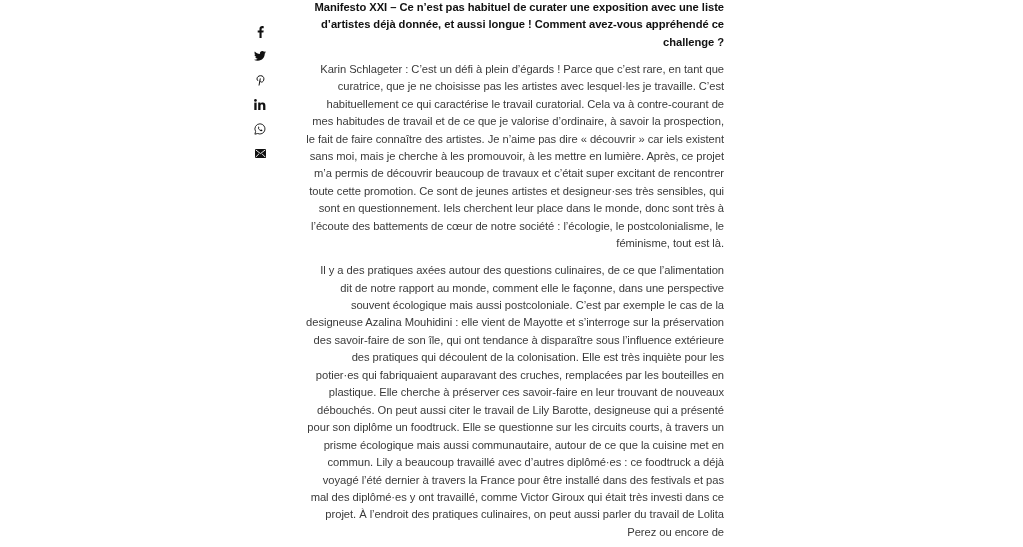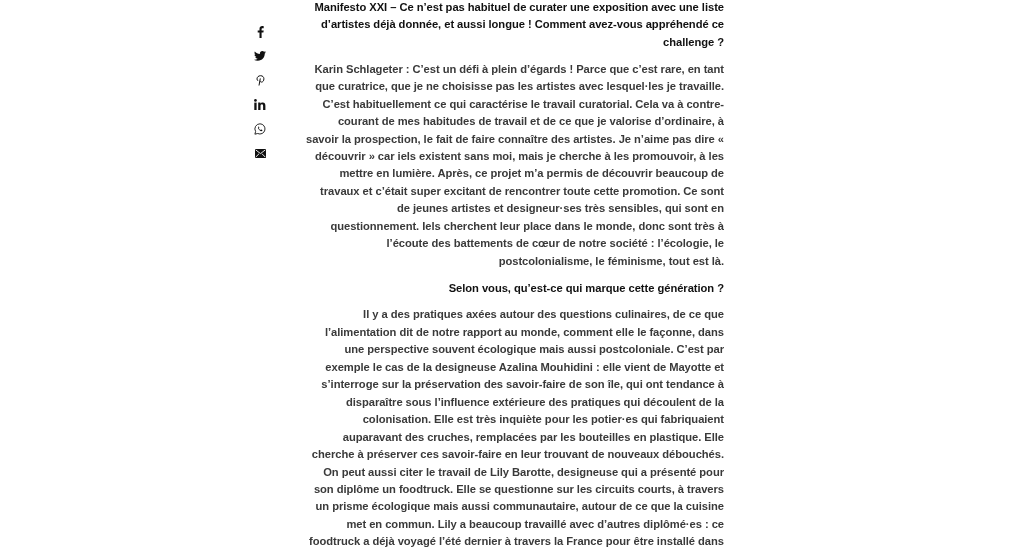--- a/index.html
+++ b/index.html
@@ -6,21 +6,21 @@
   body { width: 1023px; height: 547px; overflow: hidden; position: relative;
          font-family: "Liberation Sans", sans-serif; color: #333333; }
   .share-bar { position: absolute; left: 250px; top: 24px; width: 20px; }
   .share-btn { display: flex; align-items: center; justify-content: center;
                width: 20px; height: 16px; margin-bottom: 8.3px; cursor: pointer; color: #111111; }
   .share-btn svg { display: block; }
   .article { position: absolute; left: 306px; top: -1px; width: 418px;
              font-size: 11.2px; line-height: 17.45px; letter-spacing: -0.05px; }
   .article p { margin: 0 0 9.4px 0; text-align: right; }
   .q { font-weight: bold; color: #111111; }
-  .a { color: #3a3a3a; font-weight: bold; }
+  .a { color: #3a3a3a; }
 </style>
 </head>
 <body>
 
 <nav class="share-bar">
   <a class="share-btn" title="Facebook">
     <svg width="7" height="12" viewBox="0 0 7 12">
         <path d="M4.6 12V6.6h1.8l.3-2.1H4.6V3.2c0-.6.2-1 1-1h1.1V.3C6.5.2 5.9.1 5.2.1 3.6.1 2.5 1.1 2.5 2.900V4.5H.7v2.1h1.8V12z" fill="#111"></path>
       </svg>
   </a>
@@ -53,15 +53,14 @@
     <svg width="11" height="9" viewBox="0 0 11 9">
         <rect x="0" y="0" width="11" height="9" fill="#111"></rect>
         <path d="M0.6 0.8L5.500 4.600L10.400 0.8M0.6 8.200L4 4.800M10.400 8.200L7 4.800" fill="none" stroke="#fff" stroke-width="0.9"></path>
       </svg>
   </a>
 </nav>
 
 <article class="article">
   <p class="q">Manifesto XXI – Ce n’est pas habituel de curater une exposition avec une liste d’artistes déjà donnée, et aussi longue ! Comment avez-vous appréhendé ce challenge ?</p>
   <p class="a">Karin Schlageter : C’est un défi à plein d’égards ! Parce que c’est rare, en tant que curatrice, que je ne choisisse pas les artistes avec lesquel·les je travaille. C’est habituellement ce qui caractérise le travail curatorial. Cela va à contre-courant de mes habitudes de travail et de ce que je valorise d’ordinaire, à savoir la prospection, le fait de faire connaître des artistes. Je n’aime pas dire « découvrir » car iels existent sans moi, mais je cherche à les promouvoir, à les mettre en lumière. Après, ce projet m’a permis de découvrir beaucoup de travaux et c’était super excitant de rencontrer toute cette promotion. Ce sont de jeunes artistes et designeur·ses très sensibles, qui sont en questionnement. Iels cherchent leur place dans le monde, donc sont très à l’écoute des battements de cœur de notre société : l’écologie, le postcolonialisme, le féminisme, tout est là.</p>
-  <p class="q">Selon vous, qu’est-ce qui marque cette génération ?</p>
   <p class="a">Il y a des pratiques axées autour des questions culinaires, de ce que l’alimentation dit de notre rapport au monde, comment elle le façonne, dans une perspective souvent écologique mais aussi postcoloniale. C’est par exemple le cas de la designeuse Azalina Mouhidini : elle vient de Mayotte et s’interroge sur la préservation des savoir-faire de son île, qui ont tendance à disparaître sous l’influence extérieure des pratiques qui découlent de la colonisation. Elle est très inquiète pour les potier·es qui fabriquaient auparavant des cruches, remplacées par les bouteilles en plastique. Elle cherche à préserver ces savoir-faire en leur trouvant de nouveaux débouchés. On peut aussi citer le travail de Lily Barotte, designeuse qui a présenté pour son diplôme un foodtruck. Elle se questionne sur les circuits courts, à travers un prisme écologique mais aussi communautaire, autour de ce que la cuisine met en commun. Lily a beaucoup travaillé avec d’autres diplômé·es : ce foodtruck a déjà voyagé l’été dernier à travers la France pour être installé dans des festivals et pas mal des diplômé·es y ont travaillé, comme Victor Giroux qui était très investi dans ce projet. À l’endroit des pratiques culinaires, on peut aussi parler du travail de Lolita Perez ou encore de</p>
 </article>
 
 </body></html>

